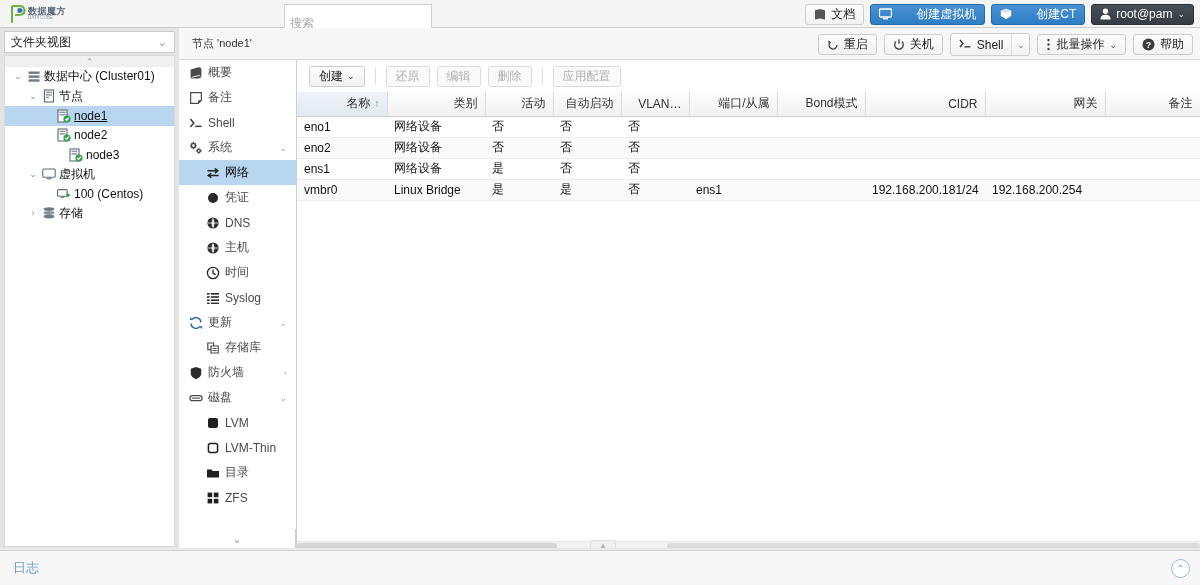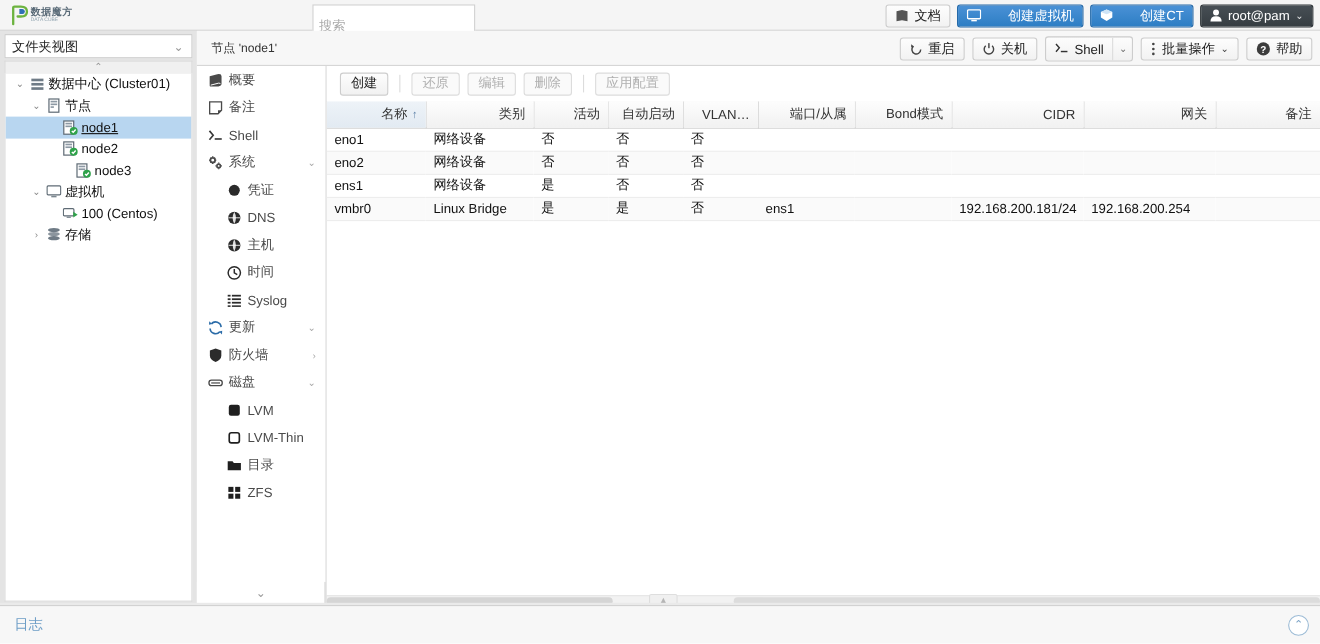--- a/index.html
+++ b/index.html
@@ -150,21 +150,21 @@
   
   #table-toolbar {
     position:absolute; left: 297px; top: 60px; width: 903px; height: 32px;
     background:#fff; display:flex; align-items:center; padding-left: 12px; gap: 7px;
   }
   .tb2 {
     display:inline-flex; align-items:center; gap:4px;
     height:21px; padding: 0 9px;
     border:1px solid #cdcdcd; border-radius:3px;
     background: linear-gradient(#fdfdfd,#f1f1f1);
-    font-size:12px; color:#222; cursor:pointer; white-space:nowrap;flex-direction:column;
+    font-size:12px; color:#222; cursor:pointer; white-space:nowrap;
   }
   .tb2.disabled { color:#b0b0b0; border-color:#dcdcdc; background:#fafafa; cursor:default; }
   .tb-sep { width:1px; height:16px; background:#dcdcdc; margin: 0 3px; }
 
   
   #grid {
     position:absolute; left: 297px; top: 92px; width: 903px; height: 449px;
     background:#fff; overflow:hidden;
   }
   table.pvegrid { border-collapse: collapse; width: 903px; table-layout: fixed; }
@@ -476,20 +476,29 @@
         <svg width="14" height="14" viewBox="0 0 14 14">
           <circle cx="4.4" cy="4.6" r="2.1" fill="none" stroke="#4a4a4a" stroke-width="1.6"></circle>
           <path d="M4.4 1 L4.4 2 M4.4 7.2 L4.4 8.2 M1.2 4.6 L2.3 4.6 M6.5 4.6 L7.6 4.6 M2.2 2.4 L3 3.1 M5.8 6.1 L6.6 6.8 M6.6 2.4 L5.8 3.1 M3 6.1 L2.2 6.8" stroke="#4a4a4a" stroke-width="1.3"></path>
           <circle cx="9.8" cy="9.8" r="1.6" fill="none" stroke="#4a4a4a" stroke-width="1.5"></circle>
           <path d="M9.8 6.8 L9.8 7.6 M9.8 12 L9.8 12.8 M6.8 9.8 L7.6 9.8 M12 9.8 L12.8 9.8" stroke="#4a4a4a" stroke-width="1.2"></path>
         </svg>
       </span>
       <span>系统</span>
       <span class="narrow">⌄</span>
     </div>
+    <div class="nav-item child sel">
+      <span class="nicon">
+        <svg width="14" height="14" viewBox="0 0 14 14">
+          <path d="M1.4 4.8 L11.4 4.8 M8.8 2.4 L11.8 4.8 L8.8 7.2" fill="none" stroke="#222" stroke-width="1.45"></path>
+          <path d="M12.6 9.4 L2.6 9.4 M5.2 7 L2.2 9.4 L5.2 11.8" fill="none" stroke="#222" stroke-width="1.45"></path>
+        </svg>
+      </span>
+      <span>网络</span>
+    </div>
     <div class="nav-item child">
       <span class="nicon">
         <svg width="14" height="14" viewBox="0 0 14 14">
           <circle cx="7" cy="7" r="5" fill="#2b2b2b"></circle>
           <path d="M7 2.2 L8.4 5.4 L11.8 5.4 L9 7.6 L10.1 11 L7 8.9 L3.9 11 L5 7.6 L2.2 5.4 L5.6 5.4 Z" fill="#2b2b2b"></path>
         </svg>
       </span>
       <span>凭证</span>
     </div>
     <div class="nav-item child">
@@ -540,20 +549,30 @@
       <span class="nicon">
         <svg width="14" height="14" viewBox="0 0 14 14">
           <path d="M12 6.4 A5 5 0 0 0 3.2 3.4" fill="none" stroke="#2b6ca8" stroke-width="1.5"></path>
           <path d="M2 7.6 A5 5 0 0 0 10.8 10.6" fill="none" stroke="#2b6ca8" stroke-width="1.5"></path>
           <path d="M1.2 1 L3.8 3.6 L1 4.3 Z" fill="#2b6ca8"></path>
           <path d="M12.8 13 L10.2 10.4 L13 9.7 Z" fill="#2b6ca8"></path>
         </svg>
       </span>
       <span>更新</span>
       <span class="narrow">⌄</span>
+    </div>
+    <div class="nav-item child">
+      <span class="nicon">
+        <svg width="14" height="14" viewBox="0 0 14 14">
+          <path d="M1.8 2 L7.6 2 L7.6 8.6 L1.8 8.6 Z" fill="none" stroke="#4a4a4a" stroke-width="1.2"></path>
+          <path d="M5 5 L12.2 5 L12.2 12 L5 12 Z" fill="#fff" stroke="#4a4a4a" stroke-width="1.2"></path>
+          <path d="M6.6 7.6 L10.6 7.6 M6.6 9.6 L10.6 9.6" stroke="#4a4a4a" stroke-width="1"></path>
+        </svg>
+      </span>
+      <span>存储库</span>
     </div>
     <div class="nav-item">
       <span class="nicon">
         <svg width="14" height="14" viewBox="0 0 14 14">
           <path d="M7 0.9 L12.2 2.7 L12.2 7.4 Q12.2 11 7 13.2 Q1.8 11 1.8 7.4 L1.8 2.7 Z" fill="#2b2b2b"></path>
         </svg>
       </span>
       <span>防火墙</span>
       <span class="narrow">›</span>
     </div>

